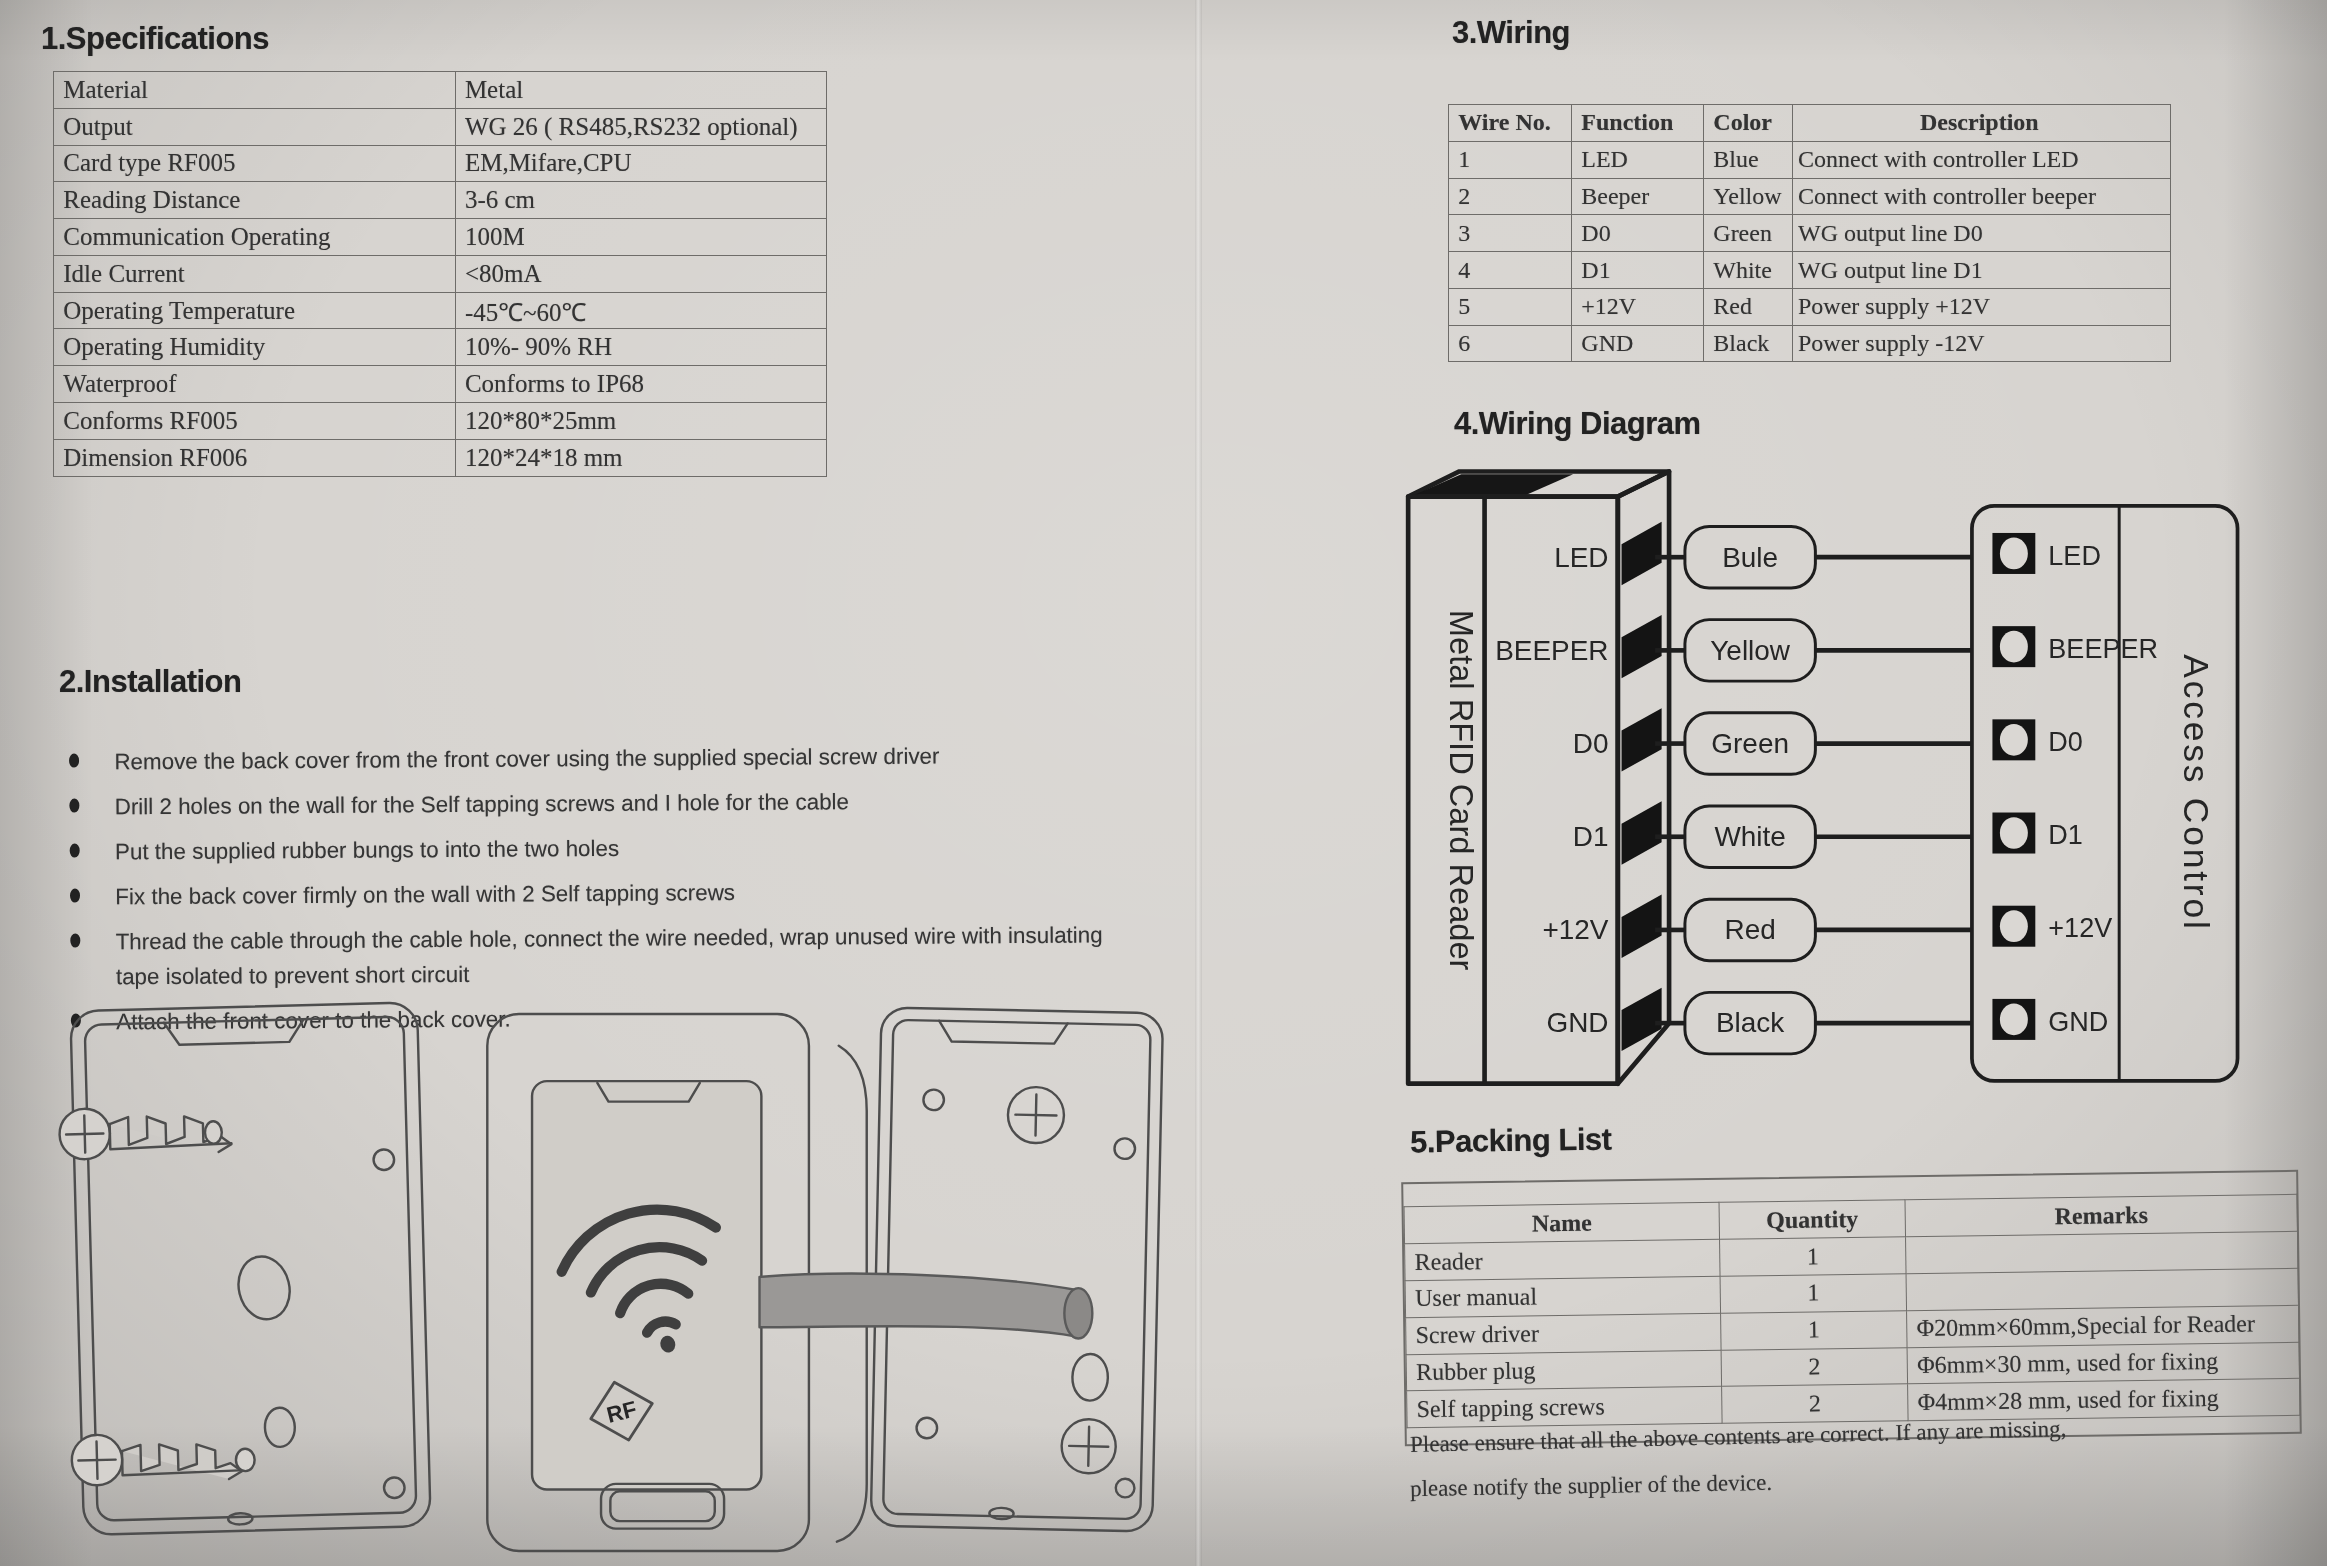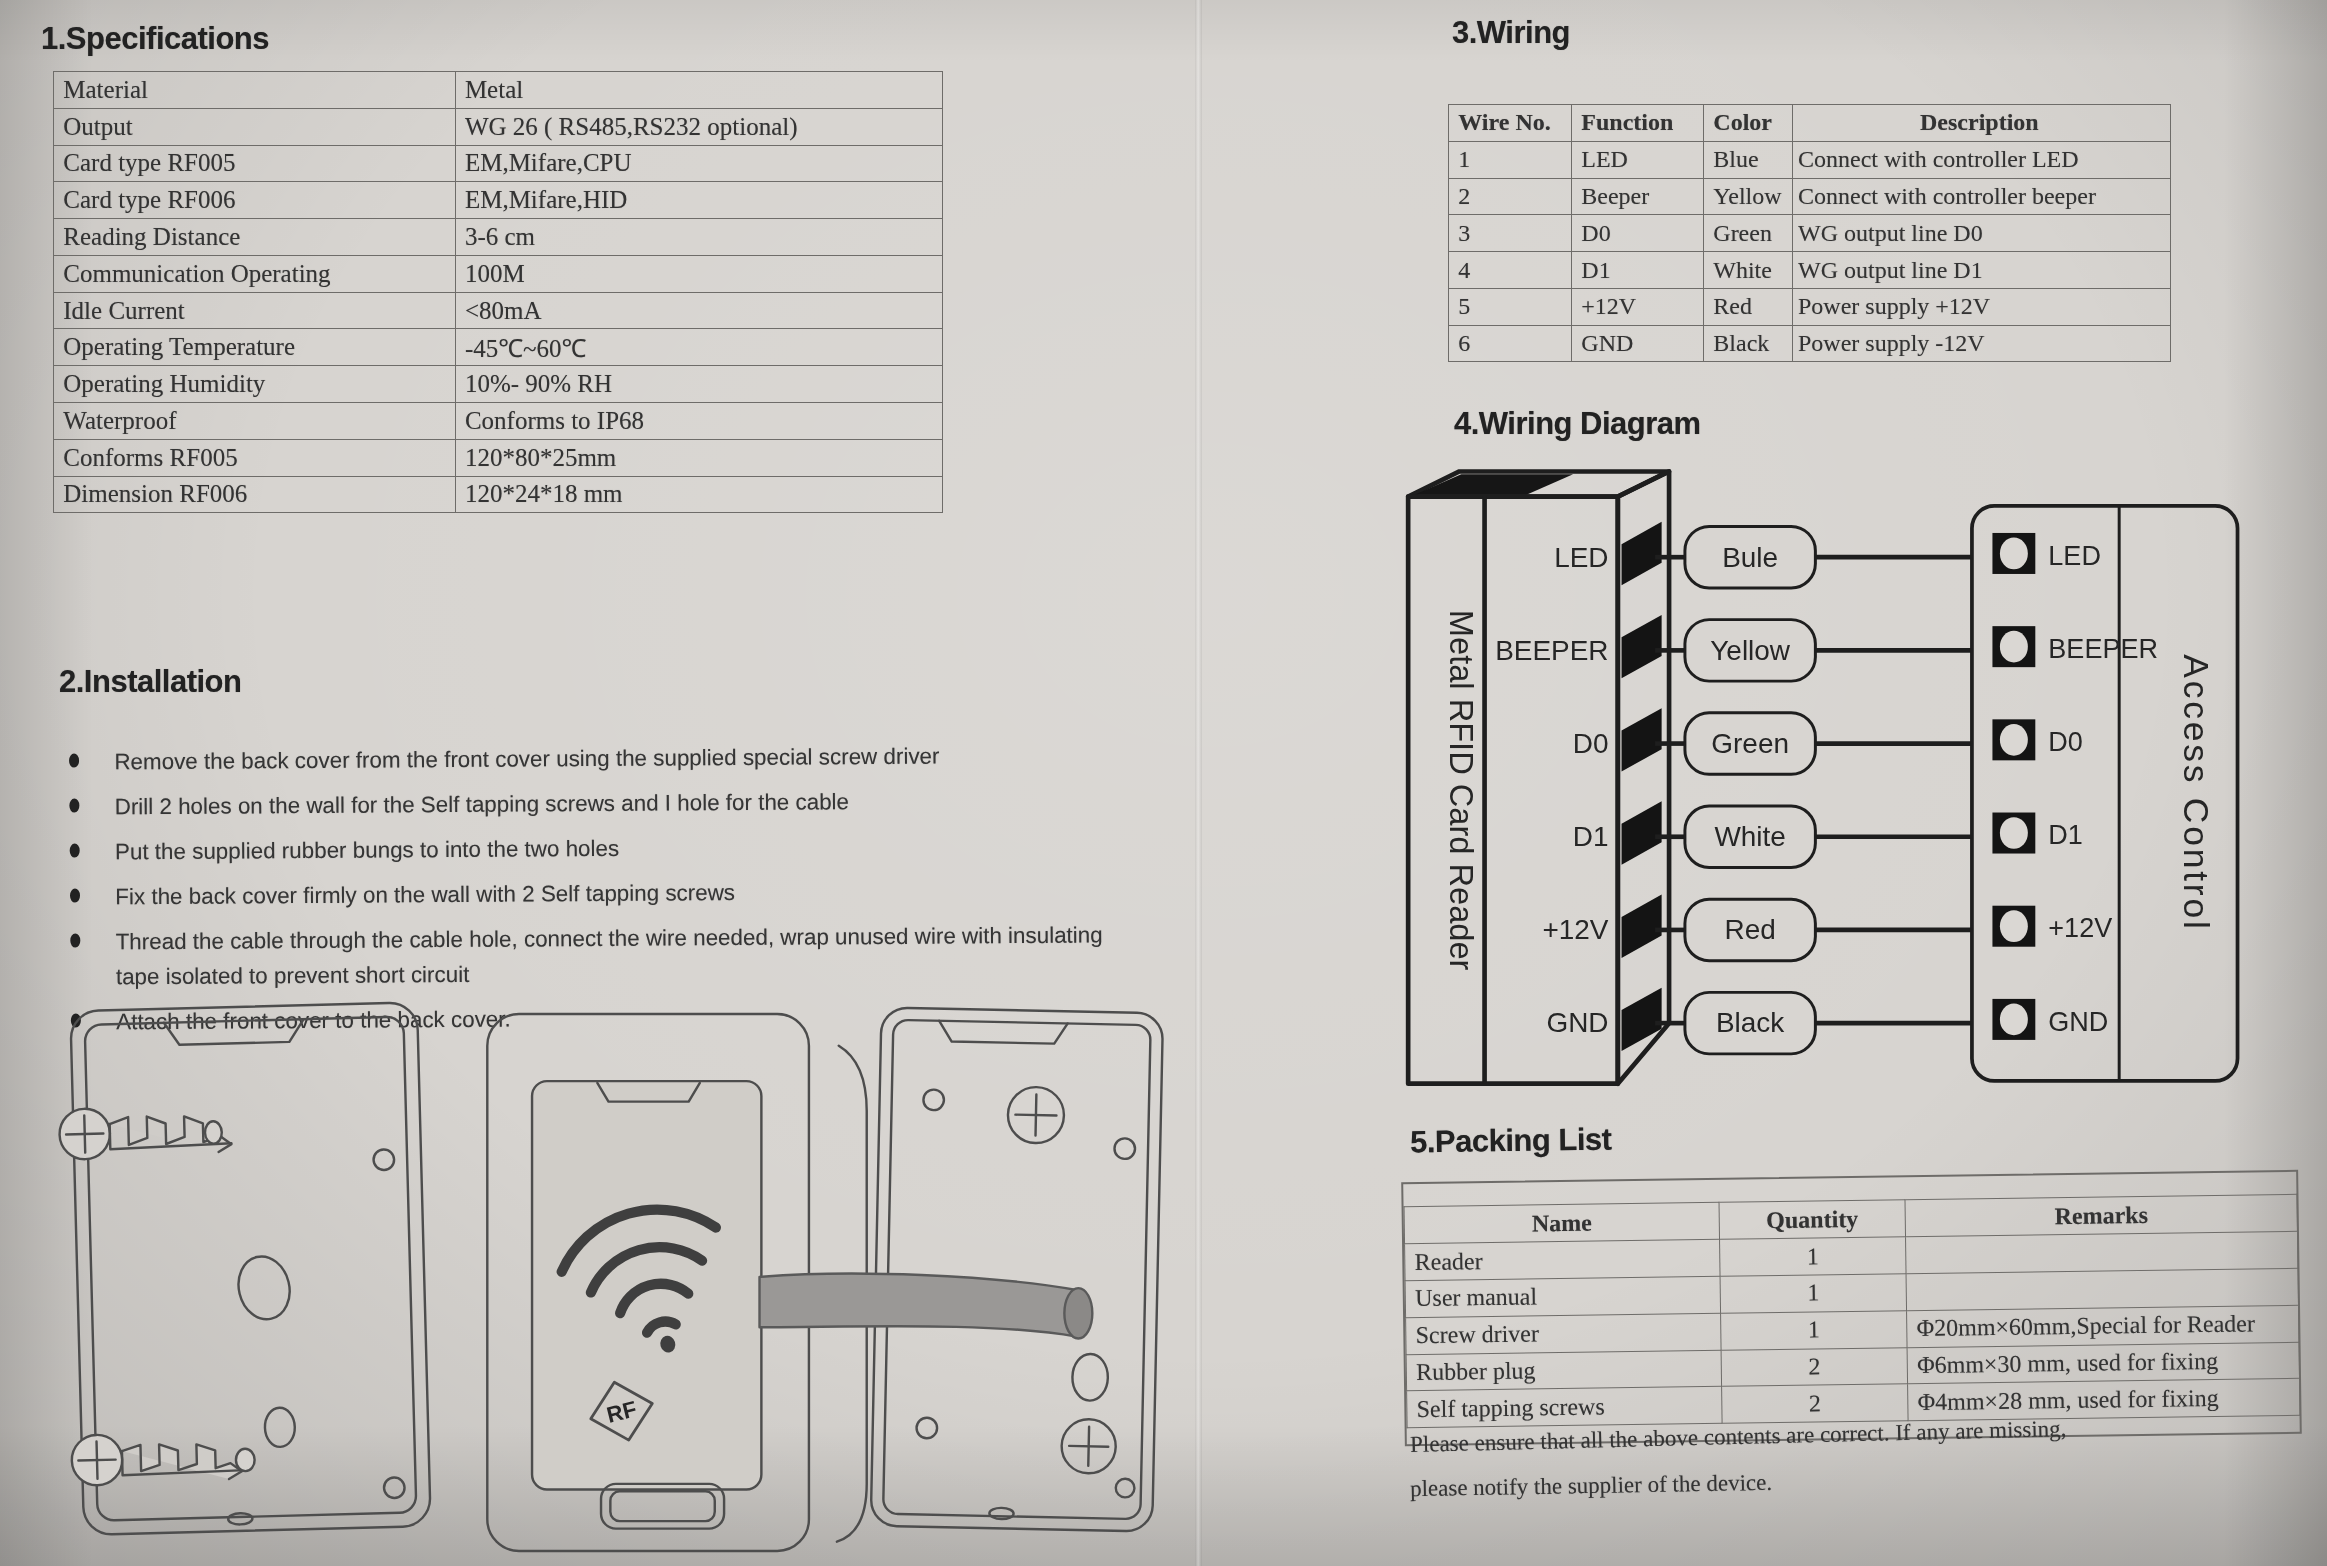--- a/index.html
+++ b/index.html
@@ -21,21 +21,21 @@
   }
   
   table.tbl{border-collapse:collapse; table-layout:fixed; background:transparent;}
   table.tbl td, table.tbl th{
     border:1.5px solid #6e6c69;
     font-family:"Liberation Serif", serif;
     font-size:25px; color:#333;
     padding:0.9px 9.3px; overflow:hidden; white-space:nowrap;
     text-shadow:0 0 0.9px rgba(40,40,40,0.35);
   }
-  #spec-table{width:890px;}
+  #spec-table{width:774px;}
   #spec-table td{height:34px;}
   #spec-table td:first-child{width:382px;}
   #wiring-table{width:722px;}
   #wiring-table th, #wiring-table td{height:34px; font-size:24px; text-align:left;}
   #wiring-table th{font-weight:700;}
   #wiring-table td.desc, #wiring-table th.desc{text-align:left; padding-left:5px;}
   .pack-outer{
     border:2.1px solid #6e6c69; width:893px;
     padding:22.4px 0 16px 0;
   }
@@ -72,24 +72,20 @@
         </tr>
       <tr>
           <td>Output</td>
           <td>WG 26 ( RS485,RS232 optional)</td>
         </tr>
       <tr>
           <td>Card type RF005</td>
           <td>EM,Mifare,CPU</td>
         </tr>
       <tr>
-          <td>Card type RF006</td>
-          <td>EM,Mifare,HID</td>
-        </tr>
-      <tr>
           <td>Reading Distance</td>
           <td>3-6 cm</td>
         </tr>
       <tr>
           <td>Communication Operating</td>
           <td>100M</td>
         </tr>
       <tr>
           <td>Idle Current</td>
           <td>&lt;80mA</td>

